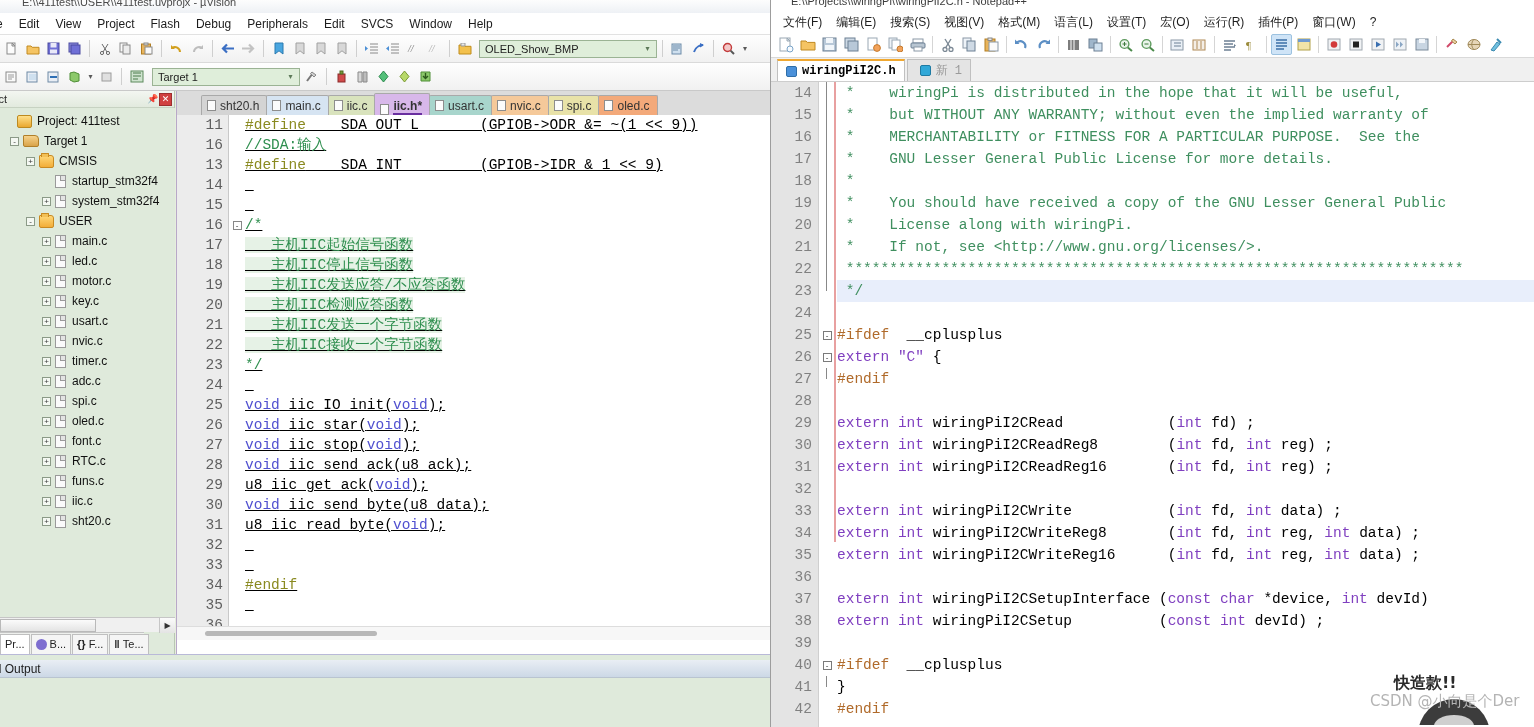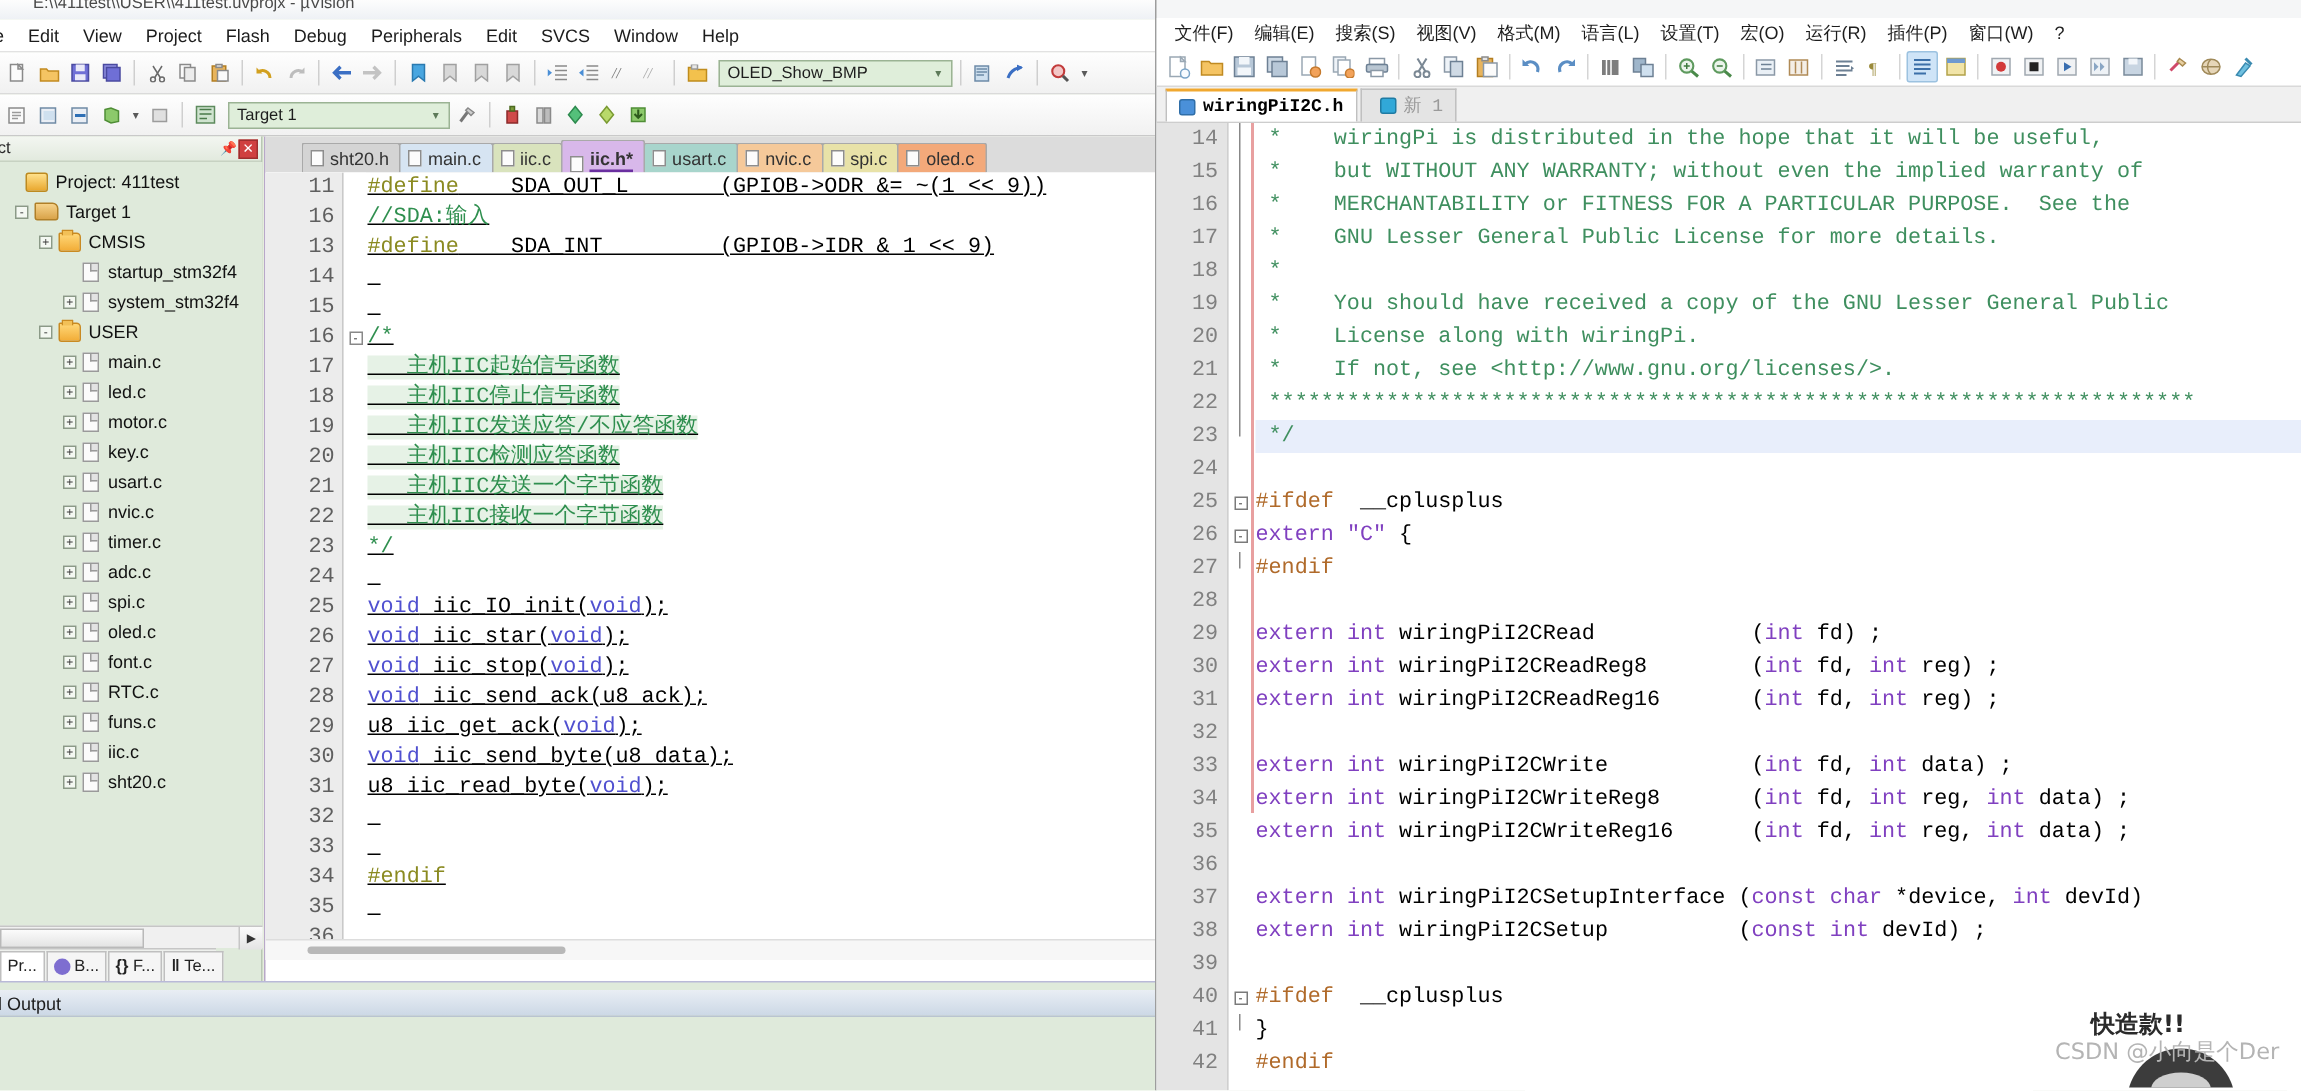--- a/index.html
+++ b/index.html
@@ -489,21 +489,21 @@
             <text x="1" y="9" font-size="10" fill="#aaa" font-style="italic" font-family="serif">//</text>
           </svg>
         </div>
       <div class="tb-sep"></div>
       <div class="tb-btn">
           <svg width="14" height="12" viewBox="0 0 14 12">
             <path d="M1 2h5l1 1.3h6V11H1Z" fill="#f3c14d" stroke="#bf8c1d"></path>
             <path d="M3 0h4v3H3Z" fill="#e8e8e8" stroke="#999"></path>
           </svg>
         </div>
-      <div class="combo" style="width:156px;margin-left:3px;">
+      <div class="combo" style="width:178px;margin-left:3px;">
         <span class="cv">OLED_Show_BMP</span>
         <span class="carr">▾</span>
       </div>
       <div class="tb-sep"></div>
       <div class="tb-btn">
           <svg width="13" height="12" viewBox="0 0 13 12">
             <rect x="1" y="1" width="9" height="10" fill="#cfe0ef" stroke="#6d8ba8"></rect>
             <path d="M2 3h7M2 5h7M2 7h5" stroke="#6d8ba8"></path>
           </svg>
         </div>
@@ -848,20 +848,23 @@
     <div id="keil-divider"></div>
 
     <div id="keil-output">
       <div class="oh">
         <span>ld Output</span>
       </div>
     </div>
   </div>
 
   <div id="npp">
+    <div id="npp-title">
+      <span class="tt">E:\\Projects\\wiringPi\\wiringPiI2C.h - Notepad++</span>
+    </div>
 
     <div id="npp-menu">
       <div class="mi">文件(F)</div>
       <div class="mi">编辑(E)</div>
       <div class="mi">搜索(S)</div>
       <div class="mi">视图(V)</div>
       <div class="mi">格式(M)</div>
       <div class="mi">语言(L)</div>
       <div class="mi">设置(T)</div>
       <div class="mi">宏(O)</div>

